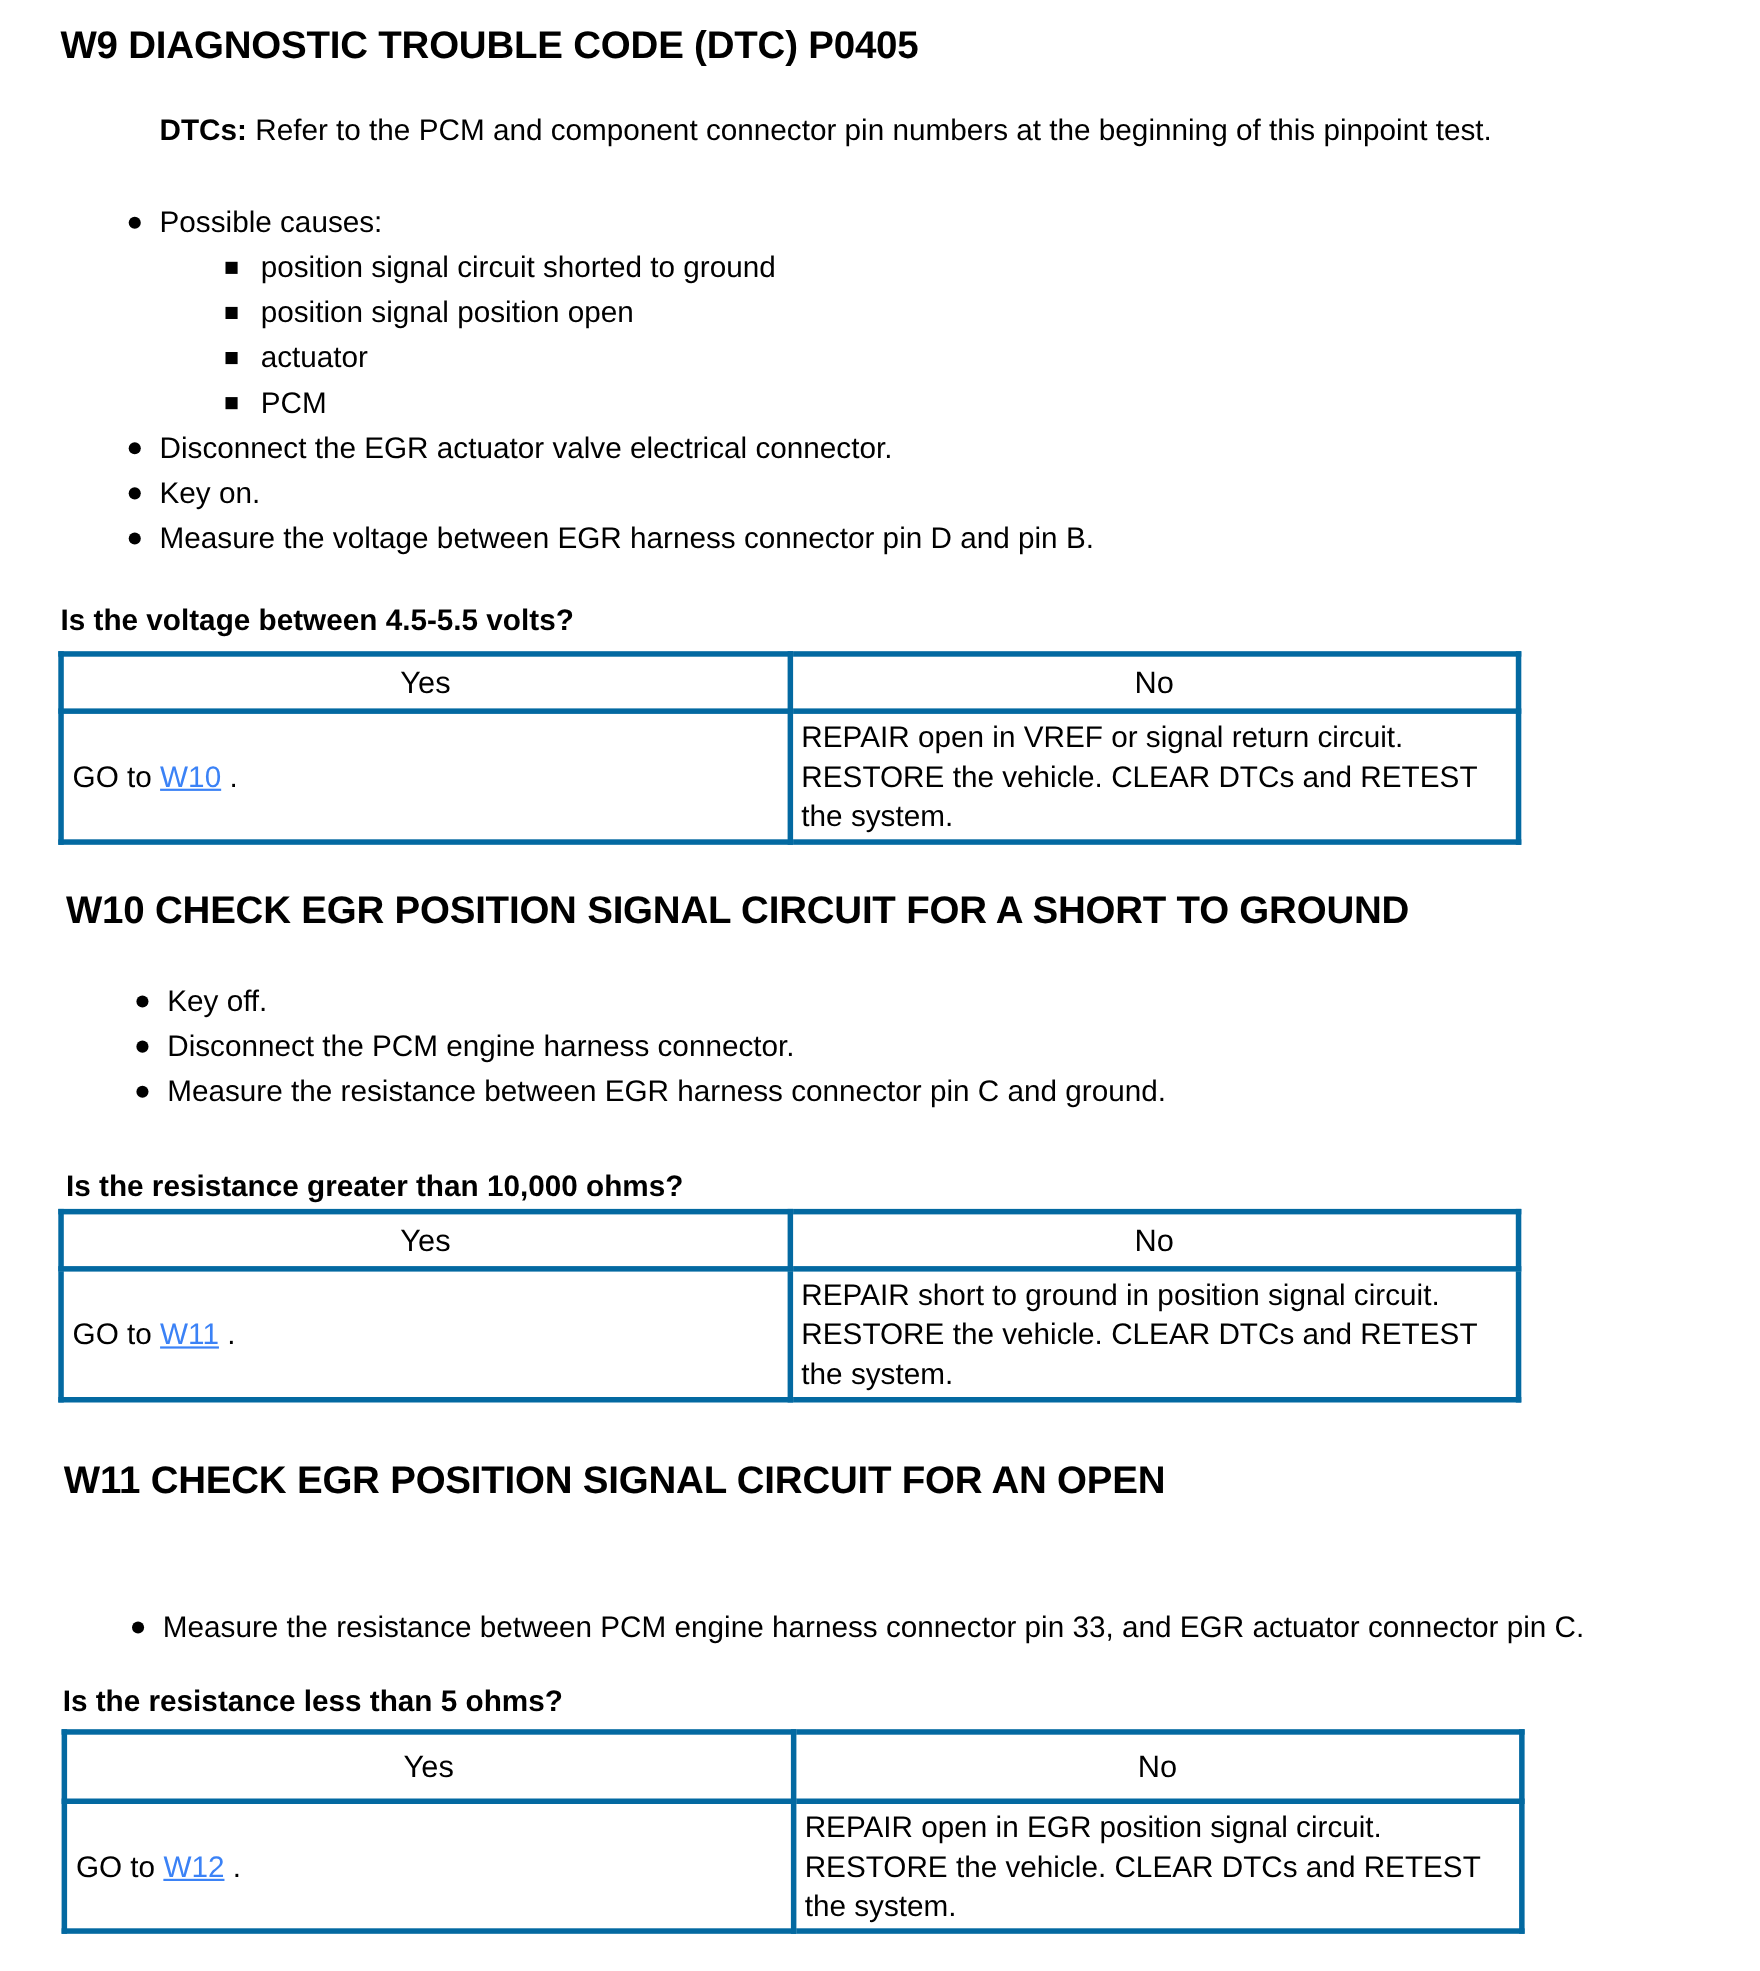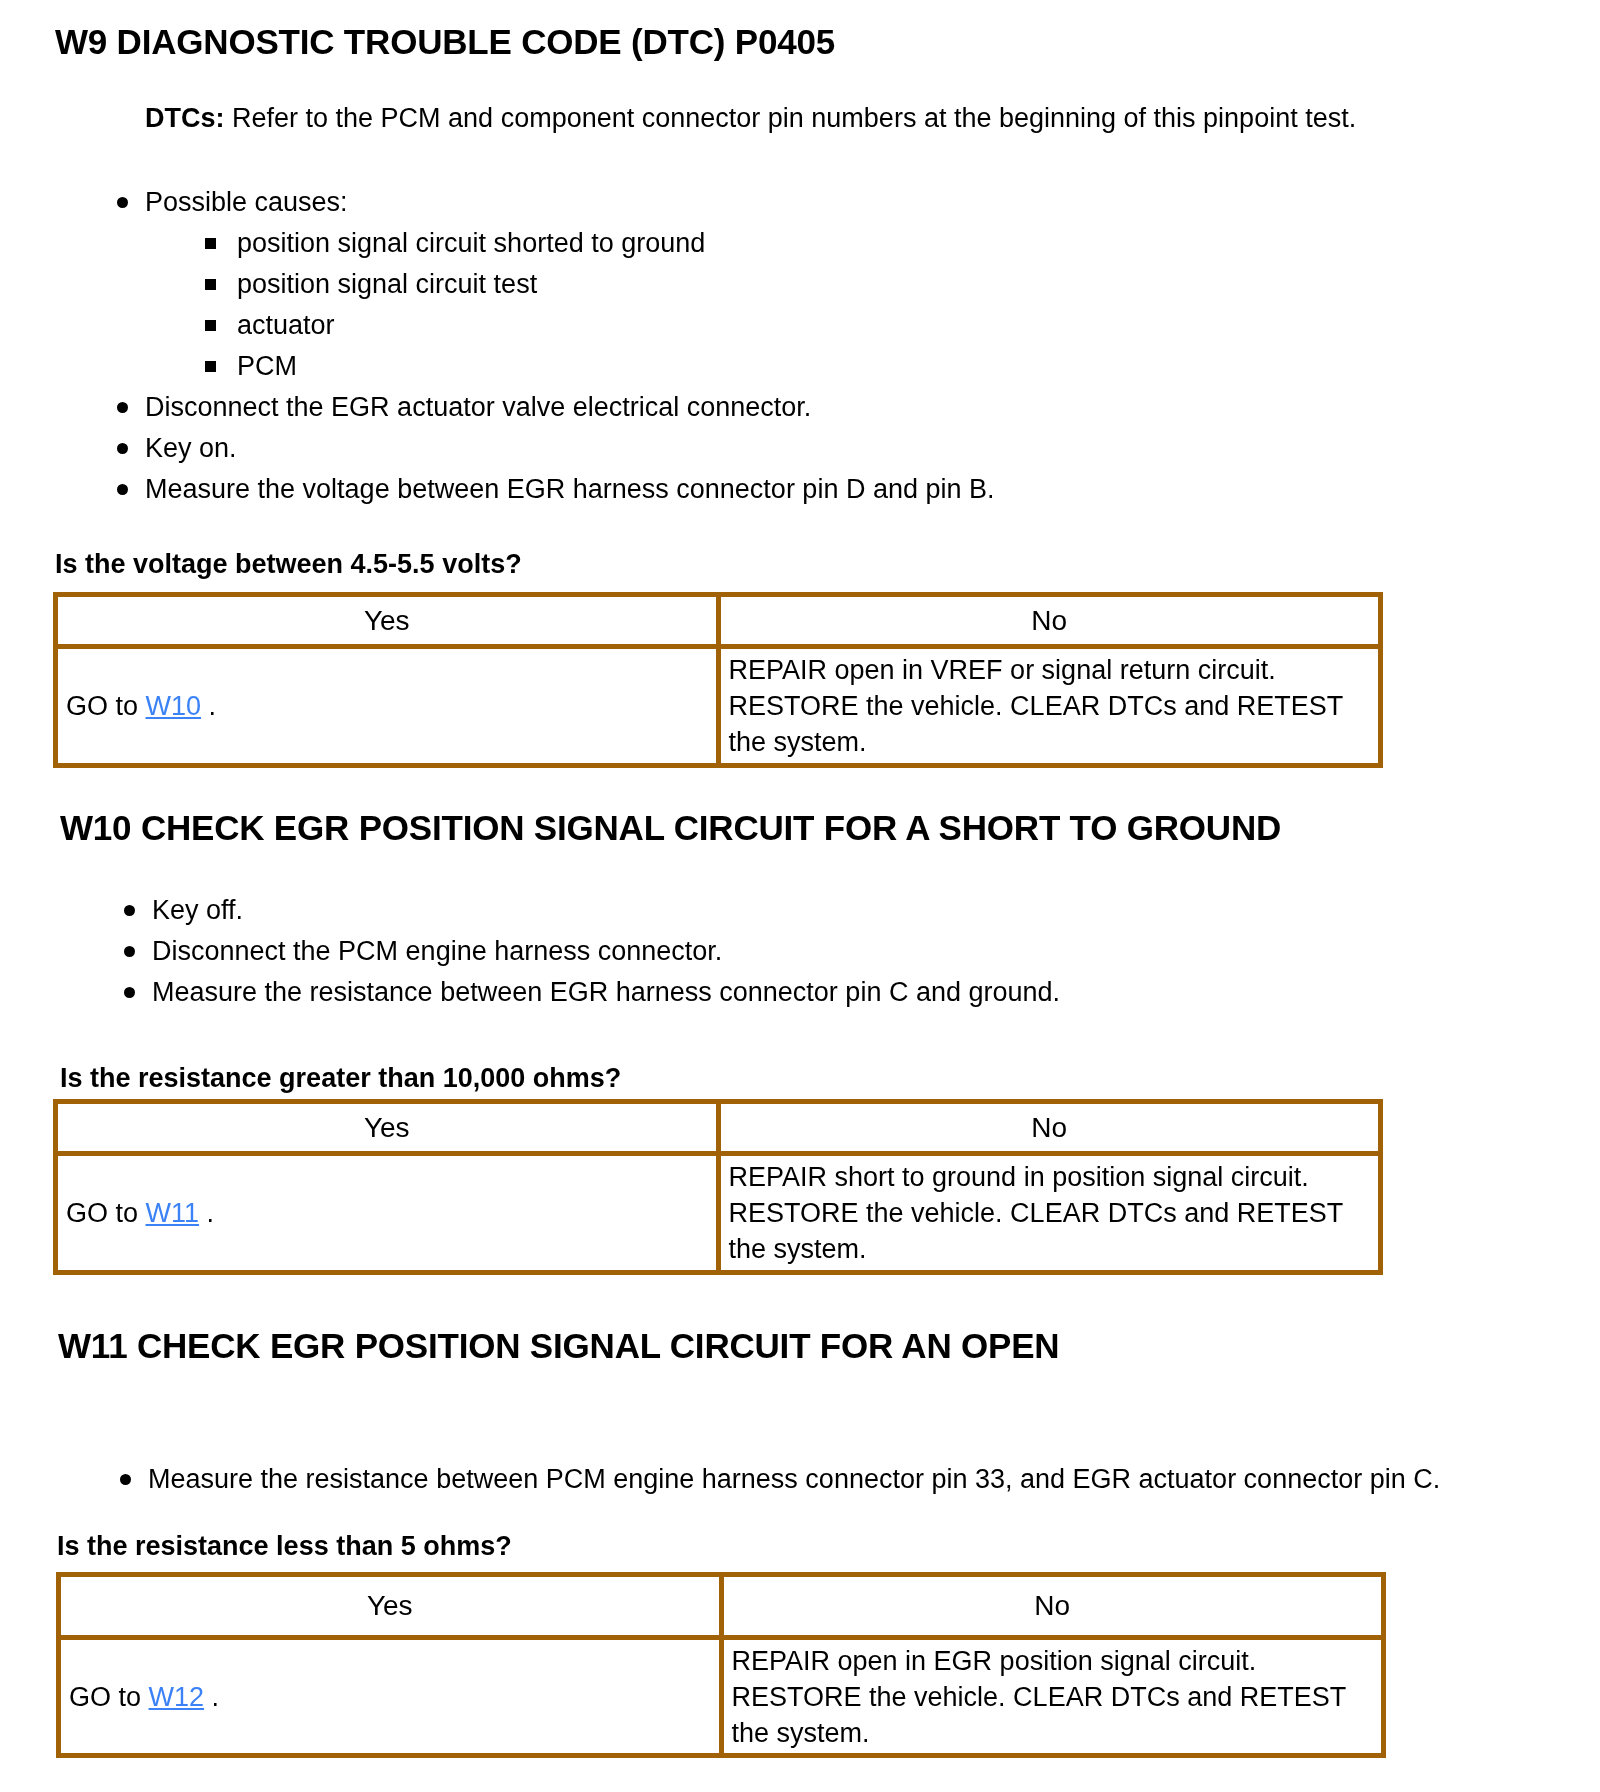--- a/index.html
+++ b/index.html
@@ -19,41 +19,41 @@
     border-radius: 50%; background: #000;
   }
   ul.sub li .sq {
     position: absolute; left: -32px; top: 15px; width: 11px; height: 11px; background: #000;
   }
   .wrap li { white-space: normal; line-height: 36px; }
   table.yn {
     position: absolute; border-collapse: collapse; table-layout: fixed;
     border: 5px solid #000;
   }
-  table.yn th, table.yn td { border: 5px solid #a16207; padding: 0 8px; vertical-align: middle; }
+  table.yn th, table.yn td { border: 5px solid #0369a1; padding: 0 8px; vertical-align: middle; }
   table.yn th { font-weight: normal; font-size: 28px; text-align: center; }
   table.yn td { font-size: 27px; line-height: 36px; text-align: left; }
   .lnk { text-decoration: underline; color: #3b82f6; cursor: pointer; }
 </style>
 </head>
 <body>
 
 <div class="abs h1" style="left:55px; top:22px;">W9 DIAGNOSTIC TROUBLE CODE (DTC) P0405</div>
 
 <div class="abs note" style="left:145px; top:102px;">
   <b>DTCs:</b><span> Refer to the PCM and component connector pin numbers at the beginning of this pinpoint test.</span>
 </div>
 
 <ul class="abs b" style="left:145px; top:182px;">
   <li>
     <span class="dot"></span>
     <span>Possible causes:</span>
     <ul class="b sub" style="margin-left:92px;">
       <li><span class="sq"></span><span>position signal circuit shorted to ground</span></li>
-      <li><span class="sq"></span><span>position signal circuit test</span></li>
+      <li><span class="sq"></span><span>position signal position open</span></li>
       <li><span class="sq"></span><span>actuator</span></li>
       <li><span class="sq"></span><span>PCM</span></li>
     </ul>
   </li>
   <li><span class="dot"></span><span>Disconnect the EGR actuator valve electrical connector.</span></li>
   <li><span class="dot"></span><span>Key on.</span></li>
   <li><span class="dot"></span><span>Measure the voltage between EGR harness connector pin D and pin B.</span></li>
 </ul>
 
 <div class="abs q" style="left:55px; top:548px;">Is the voltage between 4.5-5.5 volts?</div>

